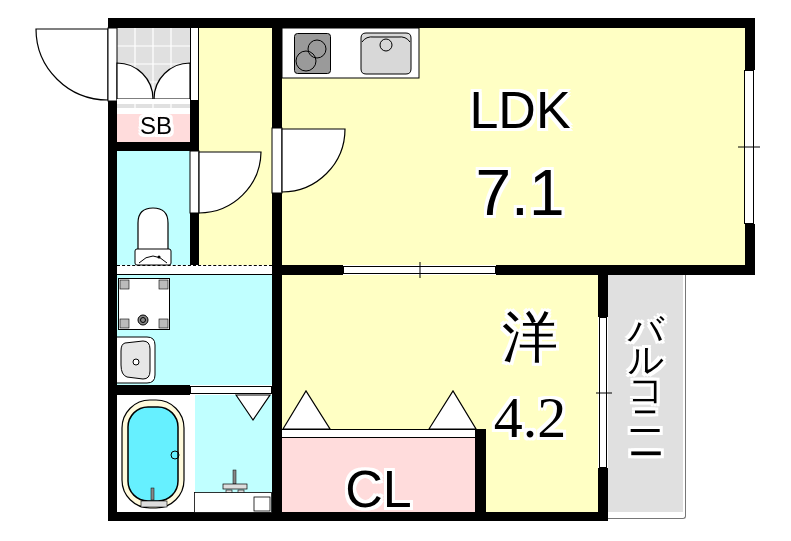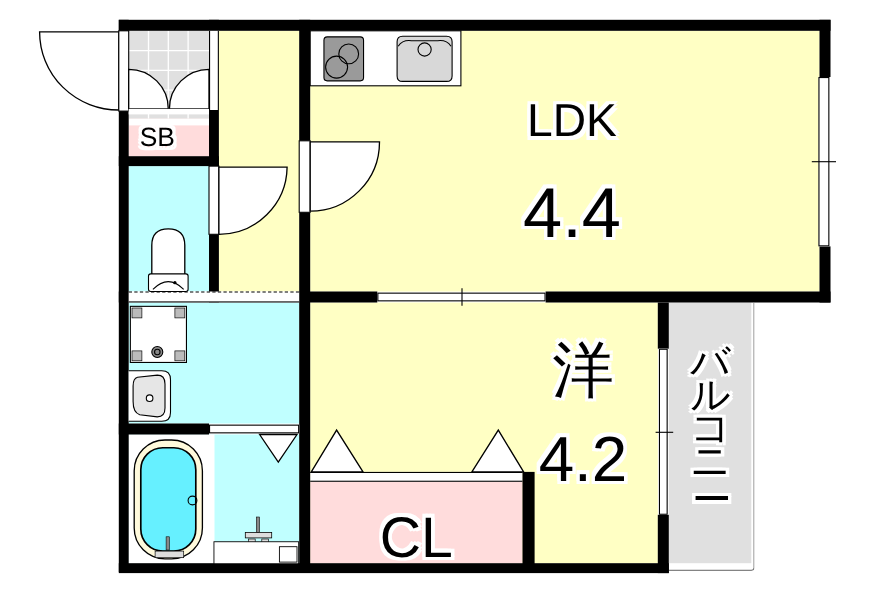--- a/index.html
+++ b/index.html
@@ -152,25 +152,25 @@
   <rect x="13" y="2" width="3" height="14" fill="#888" stroke="#000" stroke-width="0.5"></rect>
   <rect x="3" y="16" width="24" height="5" fill="#ddd" stroke="#000" stroke-width="0.7"></rect>
   <rect x="6" y="22" width="6" height="5" fill="#ddd" stroke="#000" stroke-width="0.6"></rect>
   <rect x="18" y="22" width="6" height="5" fill="#ddd" stroke="#000" stroke-width="0.6"></rect>
 </svg>
 <svg style="left:194px;top:492px;" width="80" height="22">
   <rect x="0.5" y="0.5" width="77" height="20" fill="#fff" stroke="#000" stroke-width="0.8"></rect>
   <rect x="60" y="5" width="16" height="14" fill="#fff" stroke="#000" stroke-width="0.8"></rect>
 </svg>
 
-<div class="label" style="left:117px;top:112px;width:52px;font-size:24px;line-height:28px;">SB</div>
-<div class="label" style="left:430px;top:75px;width:180px;font-size:42px;line-height:70px;">LDK</div>
-<div class="label" style="left:430px;top:158px;width:180px;font-size:64px;line-height:70px;">4.4</div>
+<div class="label" style="left:130px;top:112px;width:52px;font-size:24px;line-height:28px;">SB</div>
+<div class="label" style="left:430px;top:75px;width:180px;font-size:52px;line-height:70px;">LDK</div>
+<div class="label" style="left:430px;top:158px;width:180px;font-size:64px;line-height:70px;">7.1</div>
 <div class="label" style="left:480px;top:305px;width:100px;font-size:56px;line-height:64px;font-family:'DejaVu Sans',sans-serif;">洋</div>
-<div class="label" style="left:470px;top:385px;width:120px;font-size:58px;line-height:66px;">4.2</div>
+<div class="label" style="left:470px;top:385px;width:120px;font-size:58px;line-height:66px;font-family:Liberation Serif, serif;">4.2</div>
 <div class="label" style="left:282px;top:460px;width:193px;font-size:52px;line-height:58px;">CL</div>
 <div class="label" style="left:618px;top:315px;width:56px;font-size:36px;line-height:30px;font-family:'DejaVu Sans',sans-serif;">
   <div>バ</div>
   <div>ル</div>
   <div>コ</div>
   <div>ニ</div>
   <div style="writing-mode:vertical-rl;margin:0 auto;">ー</div>
 </div>
 
 </body></html>

